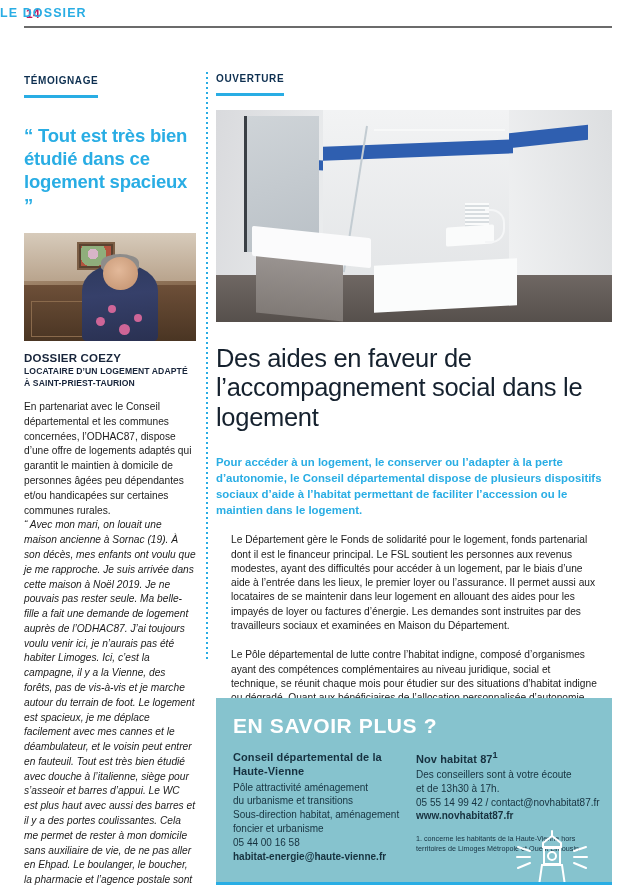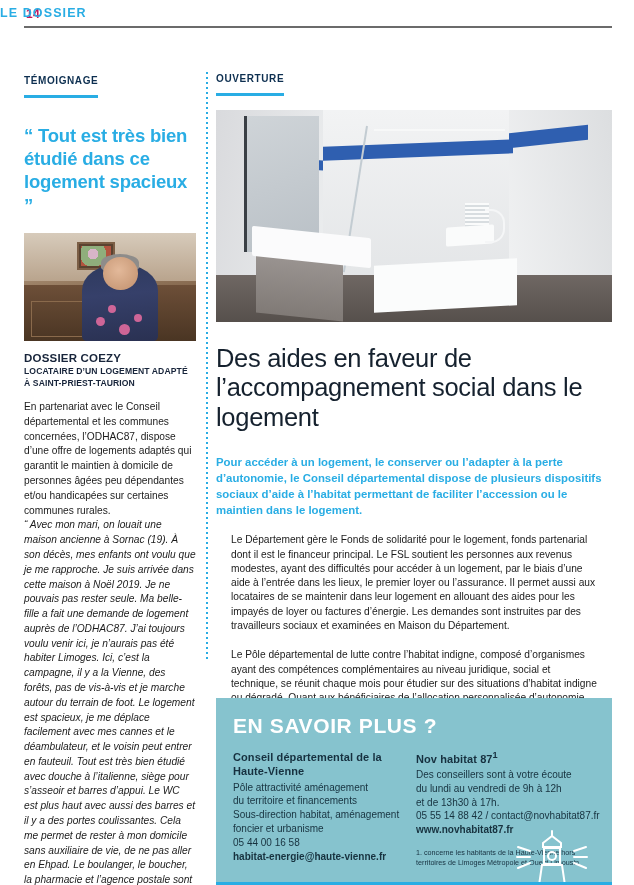--- a/index.html
+++ b/index.html
@@ -275,35 +275,34 @@
     </div>
   </div>
 
   <div class="infobox">
     <div class="infobox-title">EN SAVOIR PLUS ?</div>
 
     <div class="ib-col a">
       <div class="ib-h">Conseil départemental de la Haute-Vienne</div>
       <div class="ib-p">
         <div>Pôle attractivité aménagement</div>
-        <div>du territoire et financements</div>
+        <div>du urbanisme et transitions</div>
         <div>Sous-direction habitat, aménagement</div>
         <div>foncier et urbanisme</div>
         <div>05 44 00 16 58</div>
         <div class="ib-strong">habitat-energie@haute-vienne.fr</div>
       </div>
     </div>
 
     <div class="ib-col b">
       <div class="ib-h"><span>Nov habitat 87</span><sup>1</sup></div>
       <div class="ib-p">
         <div>Des conseillers sont à votre écoute</div>
-        <div>du lundi au vendredi de 9h à 12h</div>
         <div>et de 13h30 à 17h.</div>
-        <div>05 55 14 88 42 / contact@novhabitat87.fr</div>
+        <div>05 55 14 99 42 / contact@novhabitat87.fr</div>
         <div class="ib-strong">www.novhabitat87.fr</div>
       </div>
       <div class="footnote-wrap">1. concerne les habitants de la Haute-Vienne hors territoires de Limoges Métropole et Ouest Limousin</div>
     </div>
 
     <svg class="lighthouse" viewBox="0 0 92 74">
       <g stroke="#ffffff" stroke-width="2" fill="none" stroke-linecap="round">
         <path d="M46 4 L46 9"></path>
         <path d="M37 16 L46 9 L55 16 L55 20 L37 20 Z" fill="none"></path>
         <rect x="38" y="21" width="16" height="16"></rect>

